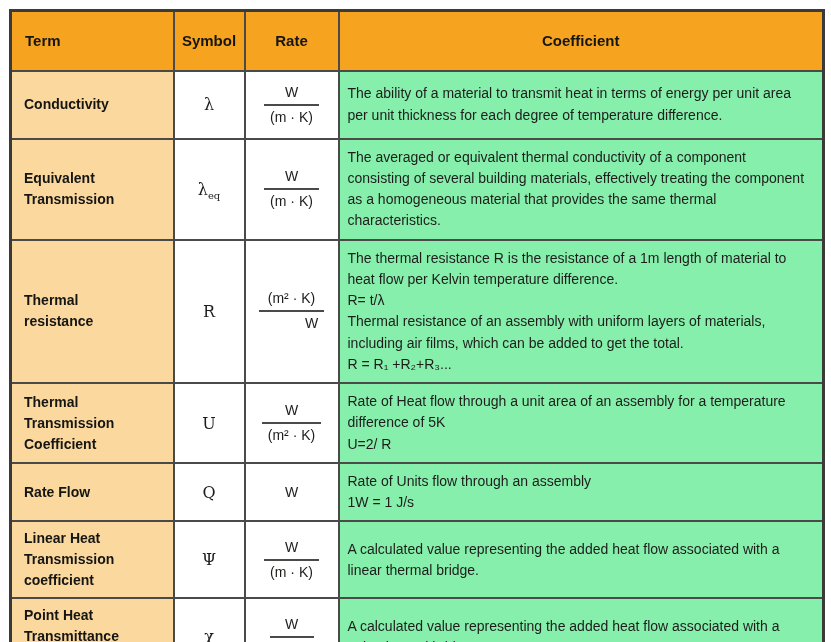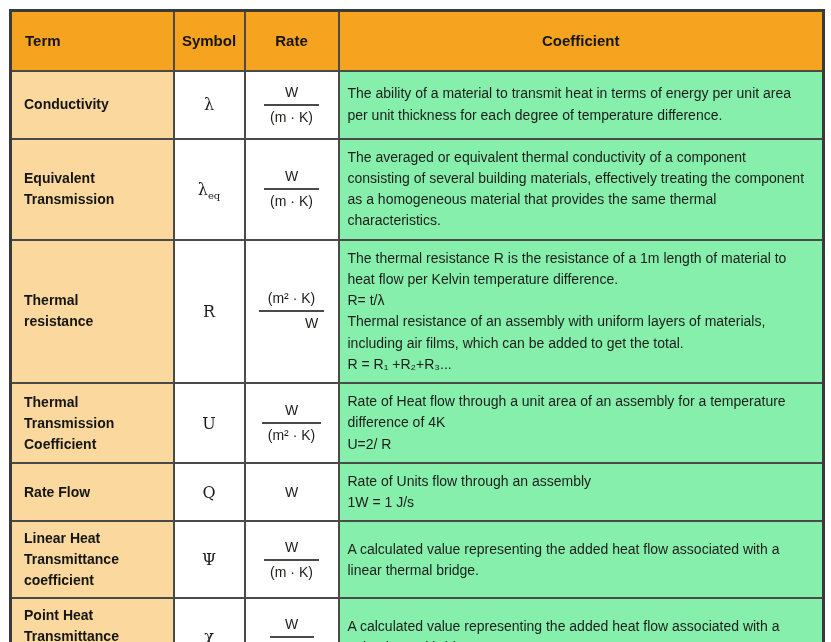--- a/index.html
+++ b/index.html
@@ -146,40 +146,40 @@
 Transmission
 Coefficient</td>
         <td class="sym"><span>U</span></td>
         <td class="units">
           <span class="frac">
             <span class="num">W</span>
             <span class="den">(m² · K)</span>
           </span>
         </td>
         <td class="desc">
-          <div>Rate of Heat flow through a unit area of an assembly for a temperature difference of 4K</div>
+          <div>Rate of Heat flow through a unit area of an assembly for a temperature difference of 5K</div>
           <div>U=2/ R</div>
         </td>
       </tr>
 
       <tr class="r4">
         <td class="term">Rate Flow</td>
         <td class="sym"><span>Q</span></td>
         <td class="units">
           <span class="unit-single">W</span>
         </td>
         <td class="desc">
           <div>Rate of Units flow through an assembly</div>
           <div>1W = 1 J/s</div>
         </td>
       </tr>
 
       <tr class="r5">
         <td class="term">Linear Heat
-Transmittance
+Transmission
 coefficient</td>
         <td class="sym"><span>Ψ</span></td>
         <td class="units">
           <span class="frac">
             <span class="num">W</span>
             <span class="den">(m · K)</span>
           </span>
         </td>
         <td class="desc">
           <div>A calculated value representing the added heat flow associated with a linear thermal bridge.</div>

